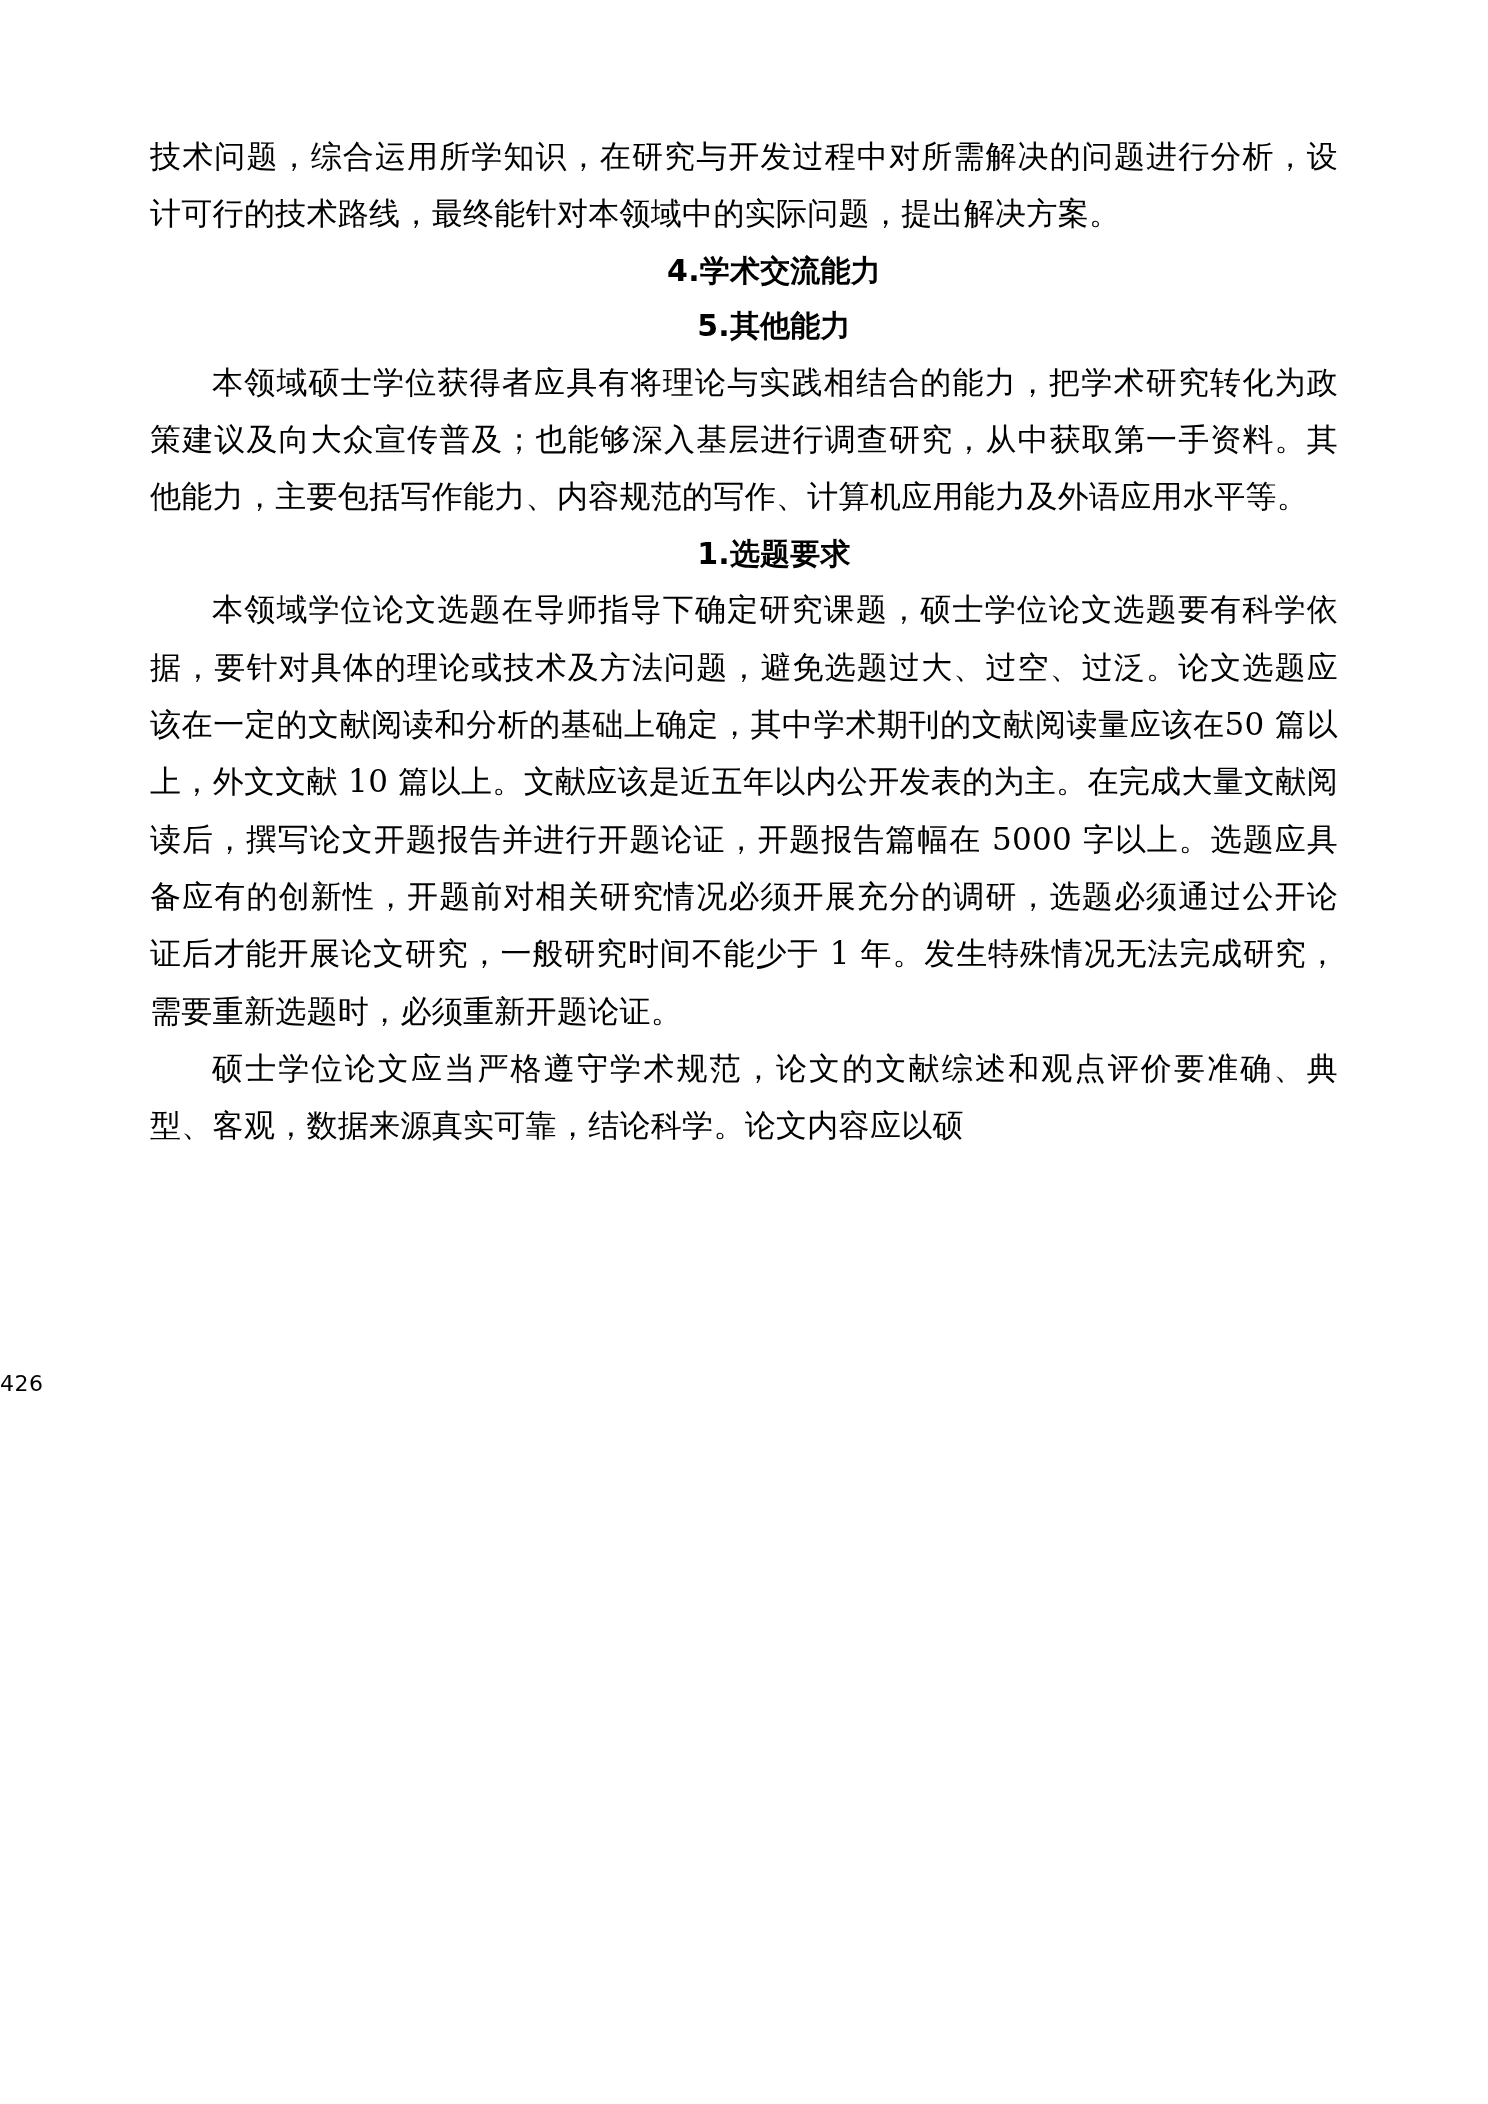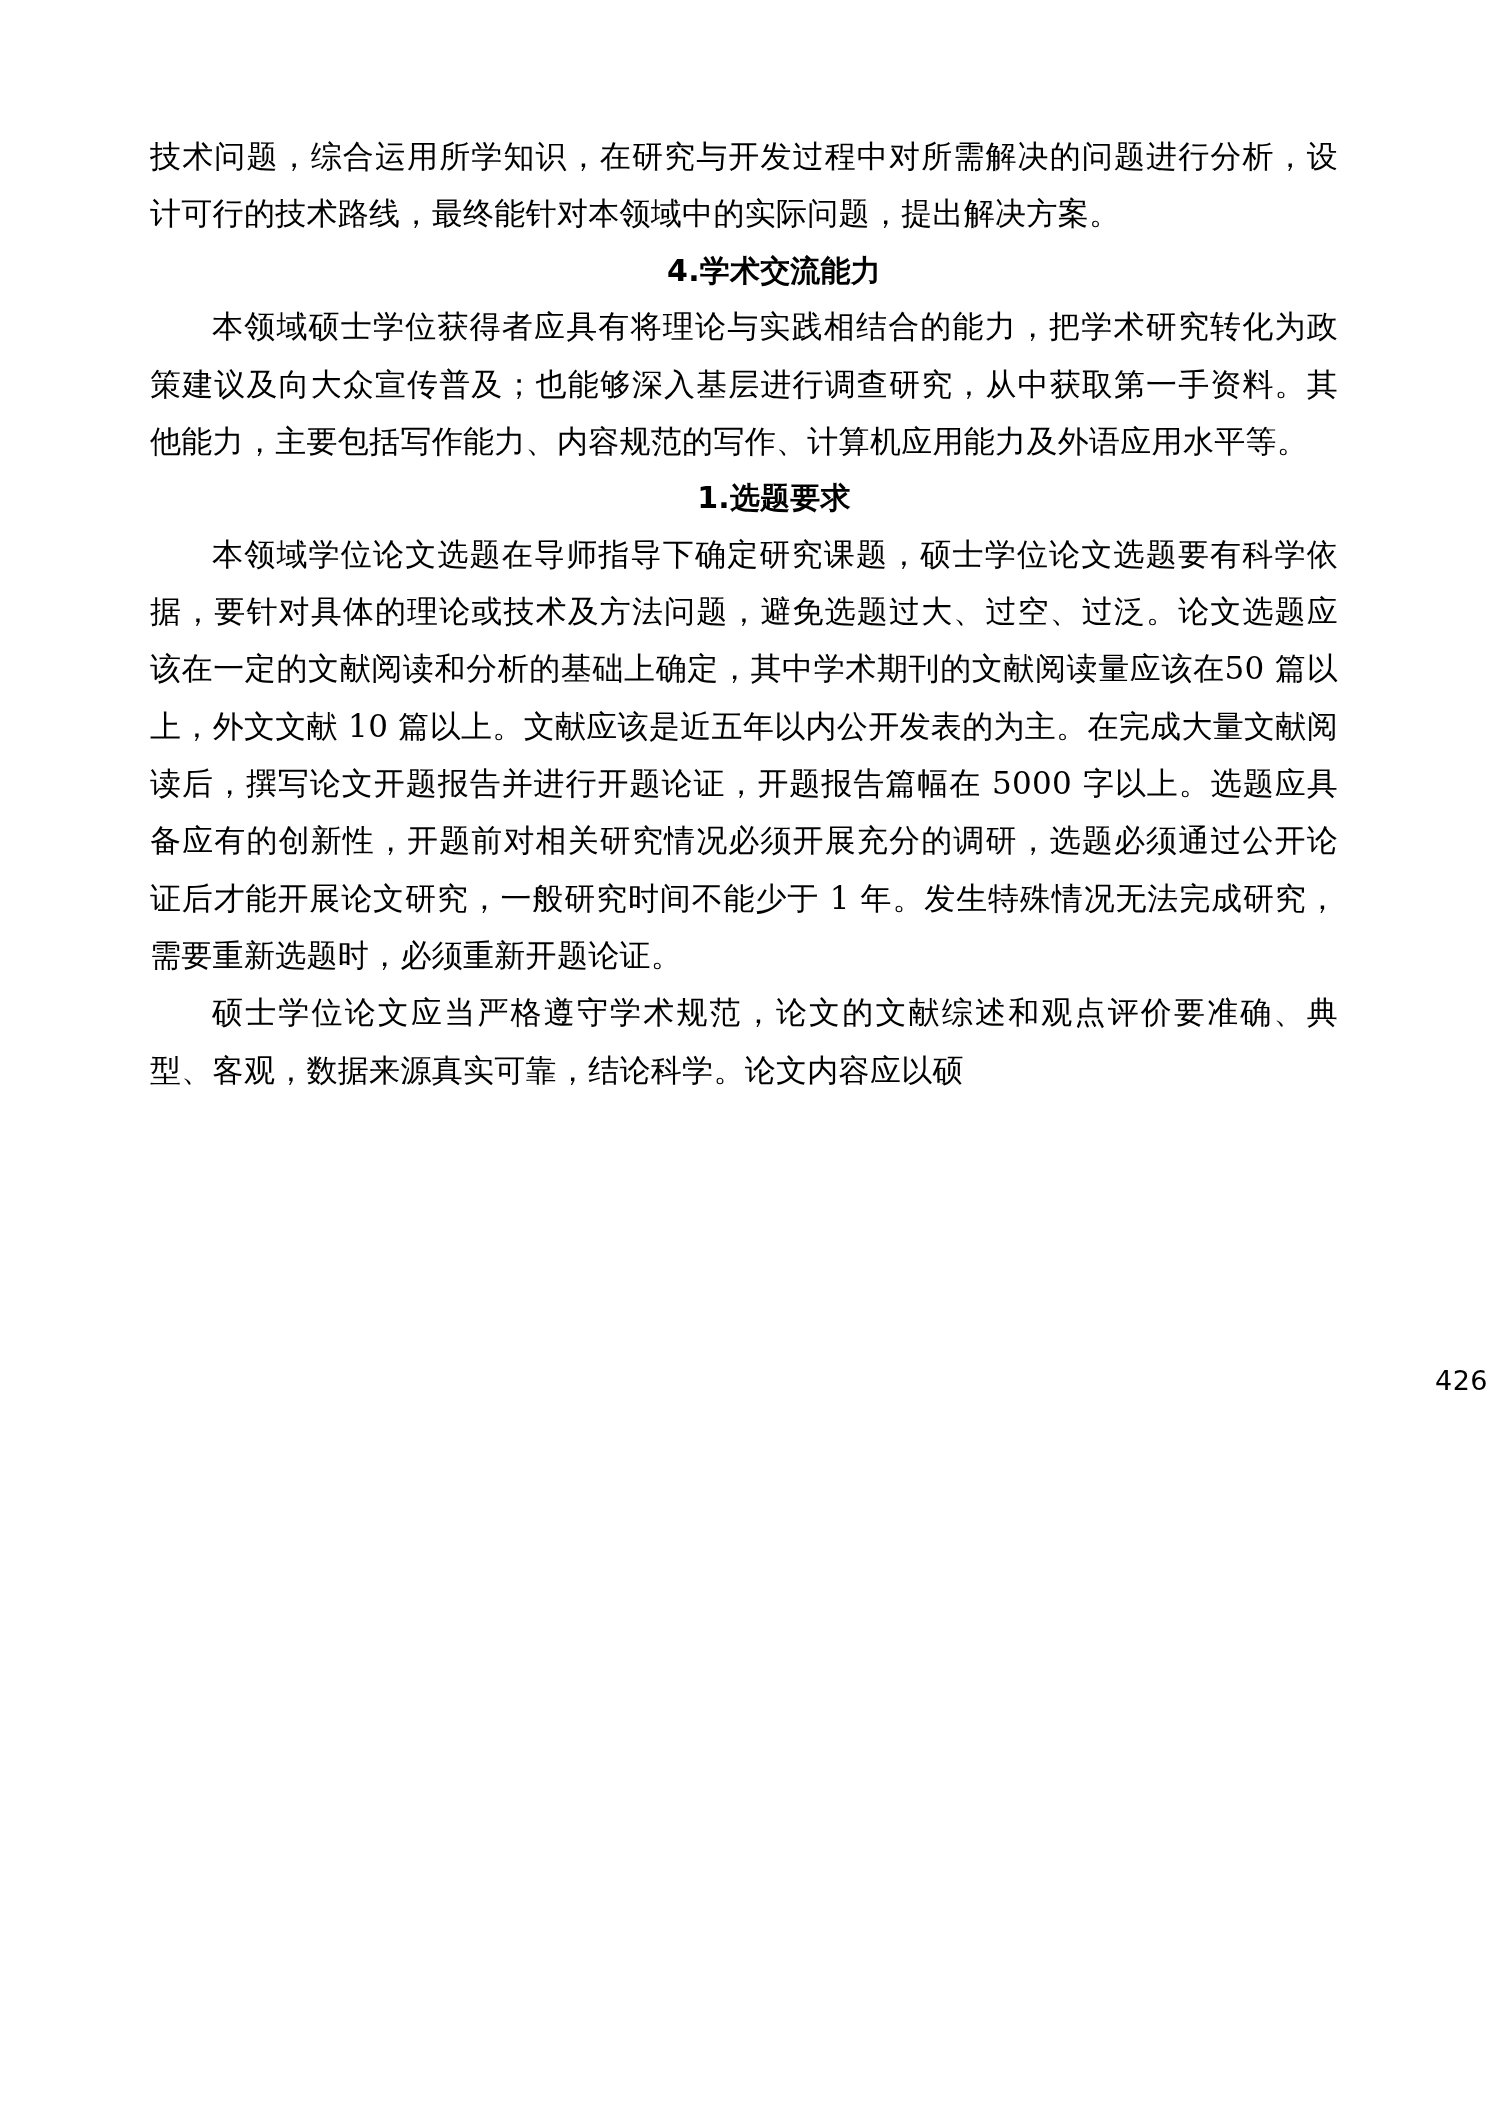--- a/index.html
+++ b/index.html
@@ -49,37 +49,37 @@
     line-height: 1.85;
     margin: 0;
     text-indent: 1.6em;
     letter-spacing: 0.2px;
   }
   .page-number {
     position: absolute;
     left: 0;
     right: 0;
     bottom: 96px;
-    text-align: right;
+    text-align: left;
     font-family: "DejaVu Sans", "Liberation Sans", sans-serif;
-    font-size: 27px;
+    font-size: 22px;
     letter-spacing: 0.5px;
-    padding-left: 46px;
   }
 </style>
 </head>
 <body>
 
 <div class="page">
 
   <p class="body-text">技术问题，综合运用所学知识，在研究与开发过程中对所需解决的问题进行分析，设计可行的技术路线，最终能针对本领域中的实际问题，提出解决方案。</p>
 
   <p class="heading">4.学术交流能力</p>
 
 
+  <p class="heading">5.其他能力</p>
 
   <p class="body-text indent">本领域硕士学位获得者应具有将理论与实践相结合的能力，把学术研究转化为政策建议及向大众宣传普及；也能够深入基层进行调查研究，从中获取第一手资料。其他能力，主要包括写作能力、内容规范的写作、计算机应用能力及外语应用水平等。</p>
 
 
   <p class="heading">1.选题要求</p>
 
   <p class="body-text indent">本领域学位论文选题在导师指导下确定研究课题，硕士学位论文选题要有科学依据，要针对具体的理论或技术及方法问题，避免选题过大、过空、过泛。论文选题应该在一定的文献阅读和分析的基础上确定，其中学术期刊的文献阅读量应该在50 篇以上，外文文献 10 篇以上。文献应该是近五年以内公开发表的为主。在完成大量文献阅读后，撰写论文开题报告并进行开题论证，开题报告篇幅在 5000 字以上。选题应具备应有的创新性，开题前对相关研究情况必须开展充分的调研，选题必须通过公开论证后才能开展论文研究，一般研究时间不能少于 1 年。发生特殊情况无法完成研究，需要重新选题时，必须重新开题论证。</p>
 
 
   <p class="body-text indent">硕士学位论文应当严格遵守学术规范，论文的文献综述和观点评价要准确、典型、客观，数据来源真实可靠，结论科学。论文内容应以硕</p>

